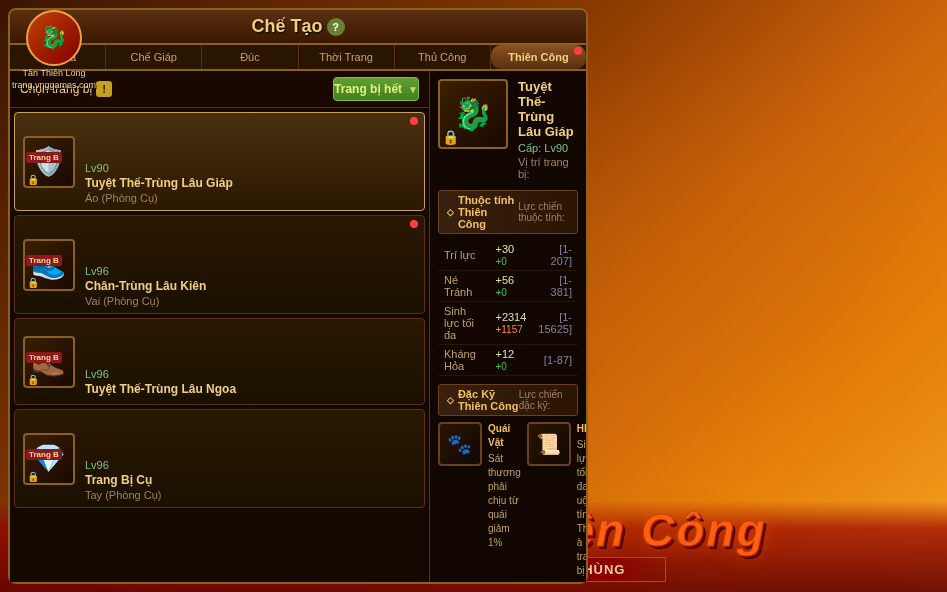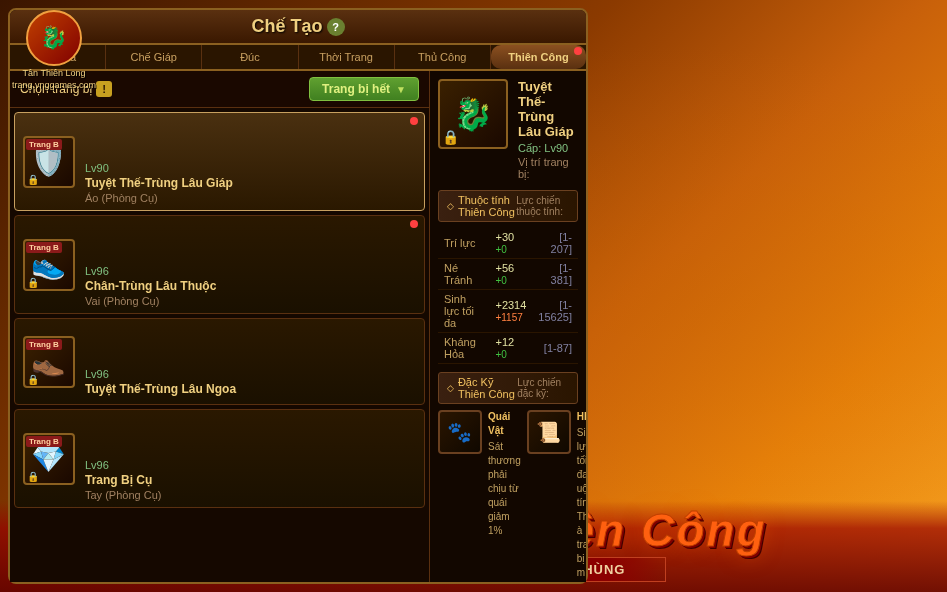--- a/index.html
+++ b/index.html
@@ -156,21 +156,21 @@
       justify-content: center;
       color: #1a0800;
       font-size: 10px;
       font-weight: bold;
     }
 
     .equip-dropdown {
       background: linear-gradient(180deg, #60a030 0%, #408020 100%);
       border: 1px solid #80c040;
       border-radius: 4px;
-      padding: 4px 12px;
+      padding: 4px 0;
       color: #e0f080;
       font-size: 12px;
       font-weight: bold;
       display: flex;
       align-items: center;
       gap: 6px;
       cursor: pointer;
     }
 
     .dropdown-arrow {
@@ -224,21 +224,21 @@
       justify-content: center;
       font-size: 22px;
       margin-right: 10px;
       flex-shrink: 0;
       position: relative;
       overflow: hidden;
     }
 
     .equip-icon-badge {
       position: absolute;
-      top: 1px;
+      top: 14px;
       left: 1px;
       background: #8b1a1a;
       color: #ffd0a0;
       font-size: 8px;
       padding: 1px 3px;
       border-radius: 2px;
       font-weight: bold;
     }
 
     .equip-icon-lock {
@@ -339,21 +339,21 @@
       background: linear-gradient(90deg, #3a2010 0%, #2a1500 100%);
       border: 1px solid #6a4020;
       border-radius: 3px;
       padding: 3px 8px;
       margin-bottom: 6px;
     }
 
     .section-title {
       color: #f0c060;
       font-size: 11px;
-      font-weight: normal;
+      font-weight: bold;
       display: flex;
       align-items: center;
       gap: 4px;
     }
 
     .section-title::before {
       content: '◇';
       color: #f0c060;
       font-size: 9px;
     }
@@ -595,21 +595,21 @@
 
         <div class="equip-item">
           <div class="equip-item-dot"></div>
           <div class="equip-icon">
             <span style="font-size:28px;">👟</span>
             <div class="equip-icon-badge">Trang B</div>
             <div class="equip-icon-lock">🔒</div>
           </div>
           <div class="equip-details">
             <div class="equip-level">Lv96</div>
-            <div class="equip-name">Chân-Trùng Lâu Thuộc</div>
+            <div class="equip-name">Chân-Trùng Lâu Kiên</div>
             <div class="equip-type">Vai (Phòng Cụ)</div>
           </div>
         </div>
 
         <div class="equip-item">
           <div class="equip-icon">
             <span style="font-size:28px;">👞</span>
             <div class="equip-icon-badge">Trang B</div>
             <div class="equip-icon-lock">🔒</div>
           </div>

